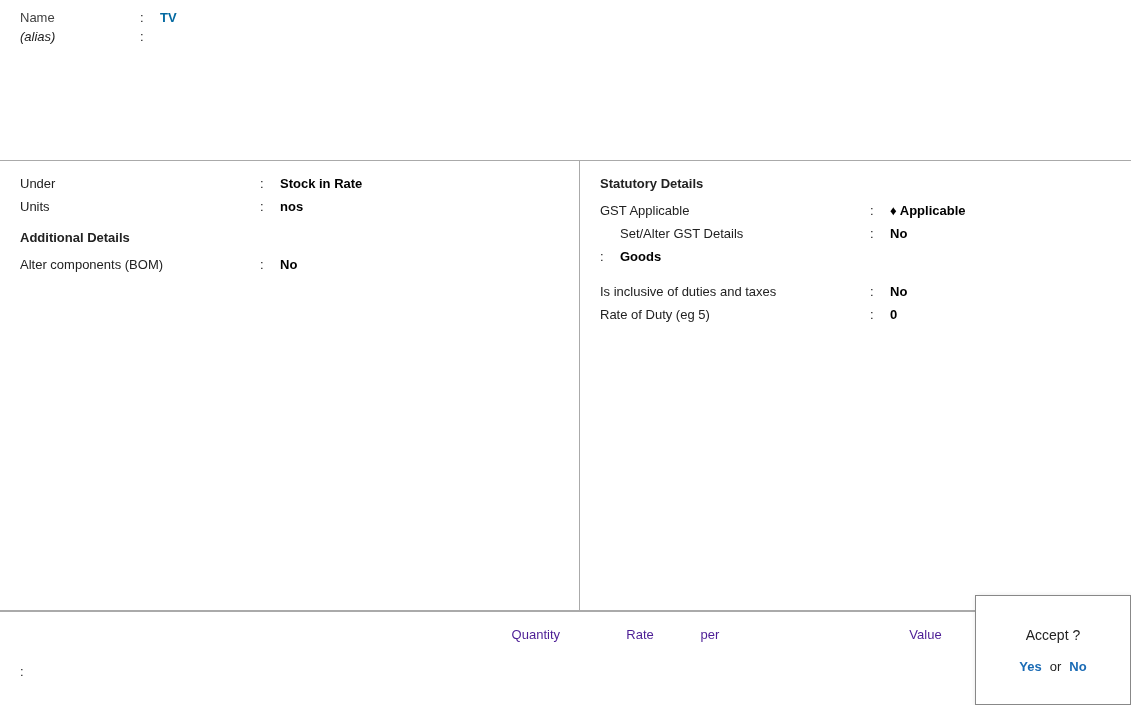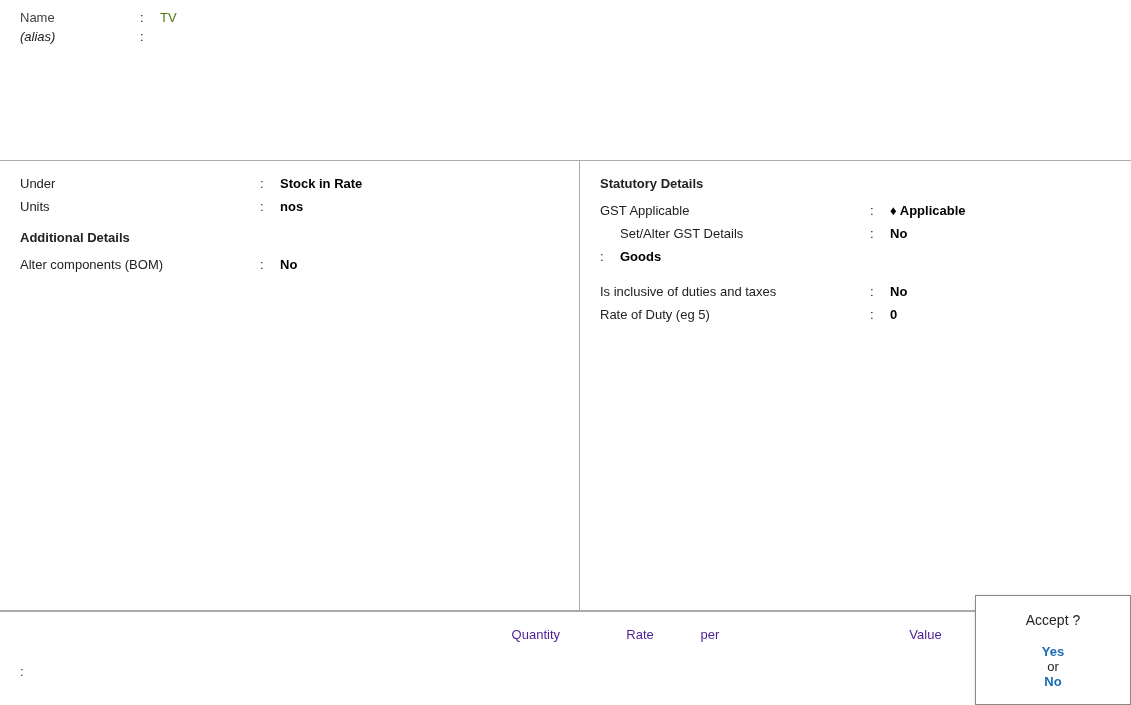--- a/index.html
+++ b/index.html
@@ -40,22 +40,22 @@
       width: 120px;
       color: #404040;
     }
 
     .field-colon {
       width: 20px;
       color: #222;
     }
 
     .field-value {
-      color: #4d7c0f;
-      font-weight: normal;
+      color: #0369a1;
+      font-weight: bold;
     }
 
     .field-label-italic {
       font-style: italic;
       width: 120px;
       color: #222;
     }
 
     
     .divider {
@@ -222,23 +222,22 @@
 
     .accept-title {
       font-size: 14px;
       font-weight: normal;
       color: #222;
       margin-bottom: 16px;
     }
 
     .accept-buttons {
       display: flex;
-      gap: 0;
-      align-items: center;
-      flex-direction: column;
+      gap: 8px;
+      align-items: center;
     }
 
     .accept-yes {
       color: #1a6bb5;
       font-weight: bold;
       font-size: 13px;
       cursor: pointer;
       text-decoration: none;
     }
 

